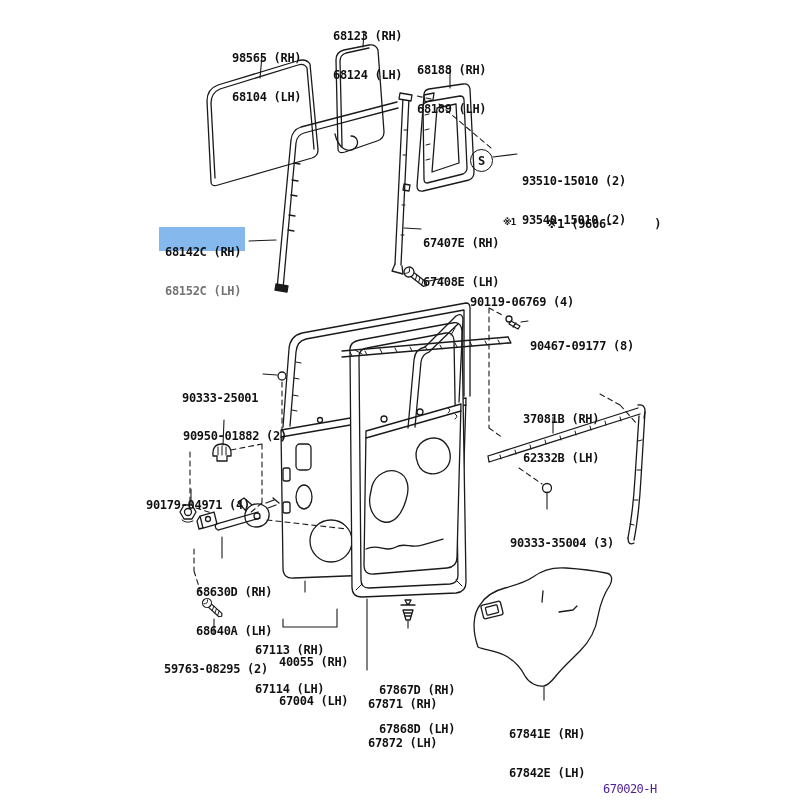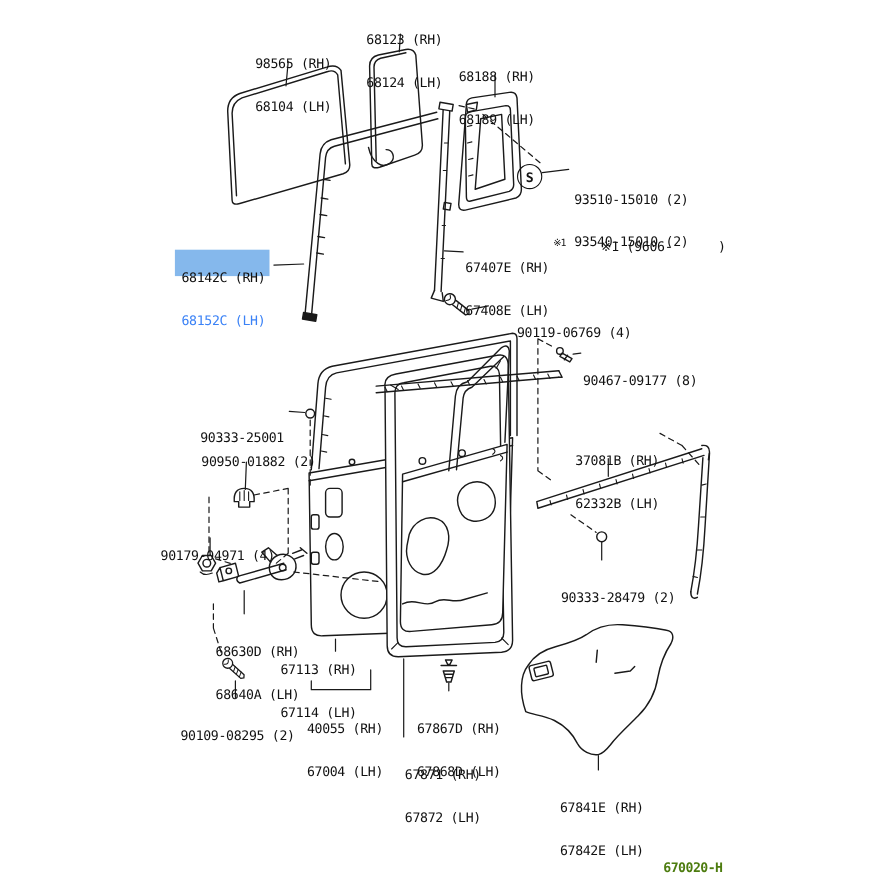--- a/index.html
+++ b/index.html
@@ -3,33 +3,33 @@
 <meta charset="utf-8">
 <style>
   html,body{margin:0;padding:0}
   body{
     width:800px;height:800px;position:relative;background:#fff;overflow:hidden;
     font-family:"DejaVu Sans Mono","DejaVu Sans",monospace;
   }
   #art{position:absolute;left:0;top:0;z-index:1}
   .hl{position:absolute;z-index:2;background:#85b8ec}
   .lbl{
-    position:absolute;z-index:3;font-weight:normal;font-size:12px;line-height:13px;
+    position:absolute;z-index:3;font-weight:bold;font-size:12px;line-height:13px;
     letter-spacing:-0.3px;color:#111;white-space:pre;
   }
   .ln{display:block}
-  .sel{color:#3b82f6}
+  .sel{color:#737373}
   .refmark{position:absolute;left:-19px;top:2px;font-size:9px;letter-spacing:-1px}
   .rel{position:relative}
   .sbadge{
     position:absolute;z-index:3;left:470px;top:149px;width:21px;height:21px;
     border:1.6px solid #111;border-radius:50%;display:flex;align-items:center;
     justify-content:center;font-weight:bold;font-size:12px;color:#111;
   }
-  .footer{position:absolute;z-index:3;left:603px;top:782px;font-weight:bold;font-size:12px;color:#4d7c0f;letter-spacing:-0.5px}
+  .footer{position:absolute;z-index:3;left:603px;top:782px;font-weight:normal;font-size:12px;color:#4c1d95;letter-spacing:-0.5px}
 </style>
 </head>
 <body>
 
 <svg id="art" width="800" height="800" viewBox="0 0 800 800">
   <g fill="none" stroke="#1a1a1a" stroke-width="1.3" stroke-linecap="round" stroke-linejoin="round">
 
     <g>
       <path d="M211,182 L207,101 Q207,89 218,85 L297,61 Q306,58 310,64 L318,150 Q318,156 312,158 L218,185 Q211,187 211,182 Z"></path>
       <path d="M215,178 L211,103 Q211,93 220,89 L298,65 Q304,63 307,68 L314,149"></path>
@@ -251,52 +251,52 @@
 
 <div class="lbl" style="left:182px;top:366px">
   <span class="ln">90333-25001</span>
 </div>
 
 <div class="lbl" style="left:523px;top:387px">
   <span class="ln">37081B (RH)</span>
   <span class="ln">62332B (LH)</span>
 </div>
 
-<div class="lbl" style="left:183px;top:388px">
+<div class="lbl" style="left:183px;top:404px">
   <span class="ln">90950-01882 (2)</span>
 </div>
 
 <div class="lbl" style="left:146px;top:473px">
   <span class="ln">90179-04971 (4)</span>
 </div>
 
 <div class="lbl" style="left:510px;top:511px">
-  <span class="ln">90333-28479 (2)</span>
+  <span class="ln">90333-35004 (3)</span>
 </div>
 
 <div class="lbl" style="left:196px;top:560px">
   <span class="ln">68630D (RH)</span>
   <span class="ln">68640A (LH)</span>
 </div>
 
-<div class="lbl" style="left:255px;top:577px">
+<div class="lbl" style="left:255px;top:618px">
   <span class="ln">67113 (RH)</span>
   <span class="ln">67114 (LH)</span>
 </div>
 
 <div class="lbl" style="left:164px;top:637px">
-  <span class="ln">90109-08295 (2)</span>
+  <span class="ln">59763-08295 (2)</span>
 </div>
 
 <div class="lbl" style="left:279px;top:630px">
   <span class="ln">40055 (RH)</span>
   <span class="ln">67004 (LH)</span>
 </div>
 
-<div class="lbl" style="left:379px;top:630px">
+<div class="lbl" style="left:379px;top:658px">
   <span class="ln">67867D (RH)</span>
   <span class="ln">67868D (LH)</span>
 </div>
 
 <div class="lbl" style="left:368px;top:672px">
   <span class="ln">67871 (RH)</span>
   <span class="ln">67872 (LH)</span>
 </div>
 
 <div class="lbl" style="left:509px;top:702px">

